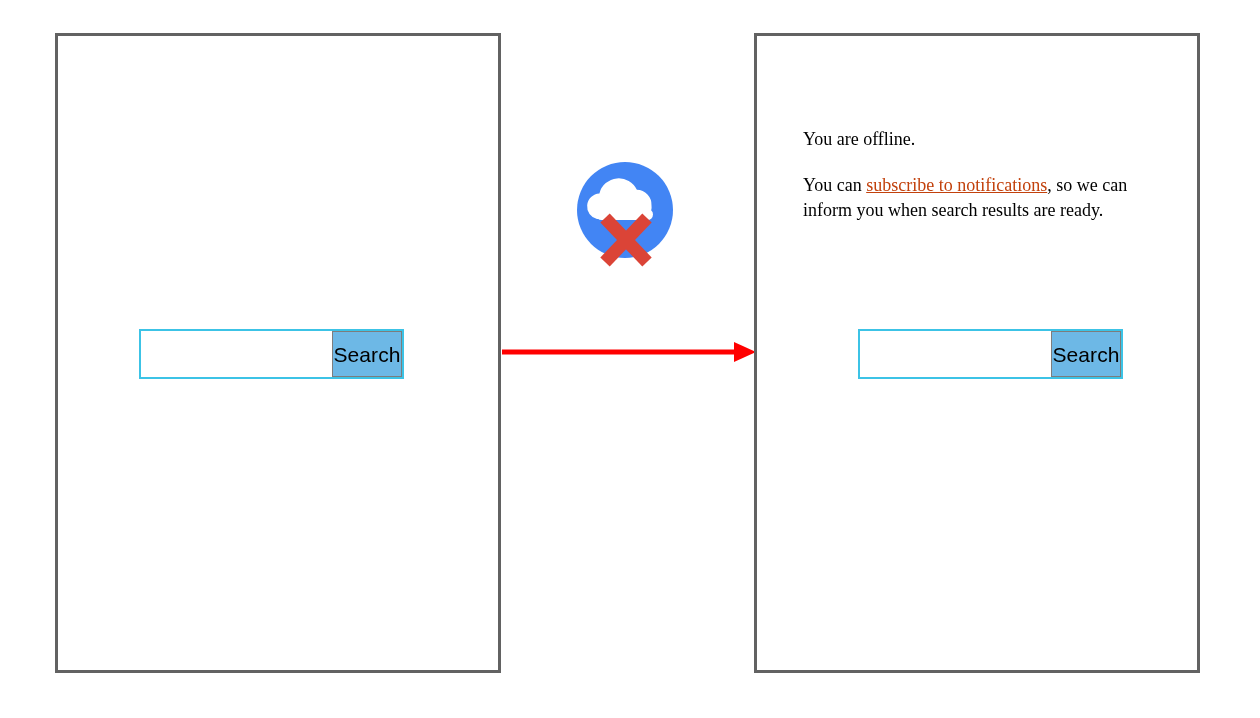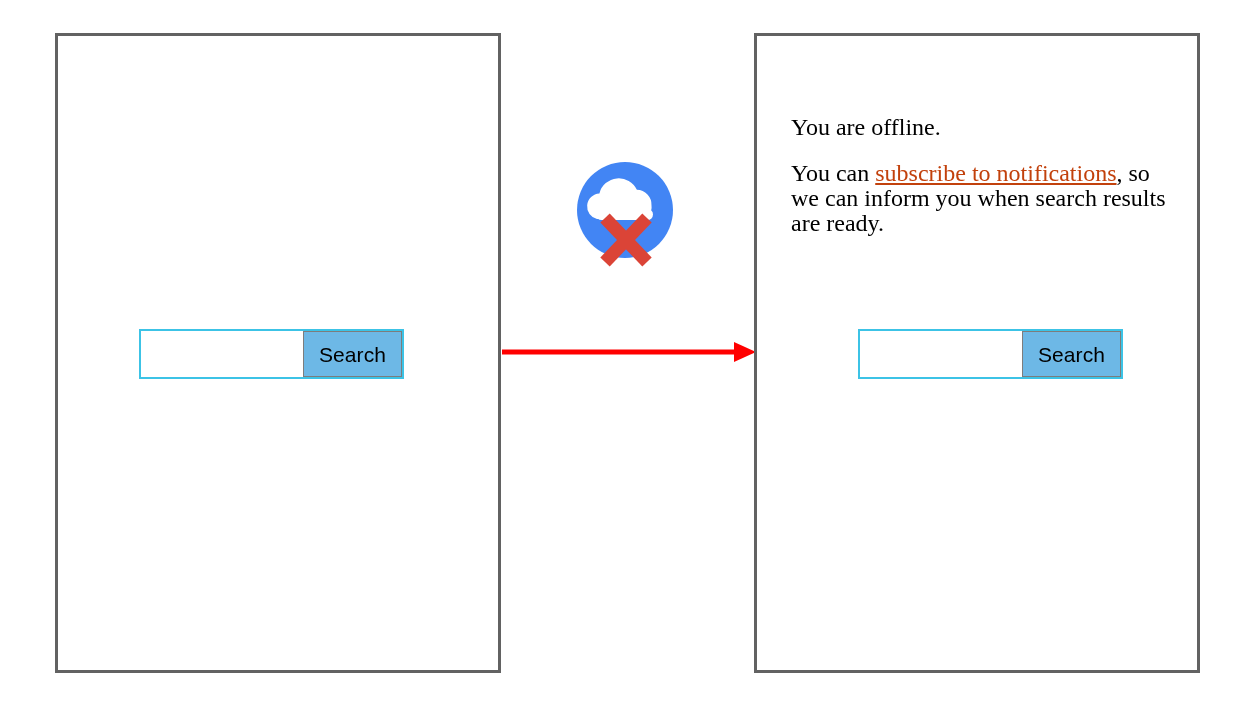--- a/index.html
+++ b/index.html
@@ -45,23 +45,23 @@
   }
 
   
   .message-block {
     position: absolute;
     left: 30px;
     top: 75px;
     width: 390px;
   }
   .message-line {
-    margin: 4px;
+    margin: 16px;
     font-family: "Liberation Serif", serif;
-    font-size: 24px;
+    font-size: 18px;
     line-height: 25px;
     color: #000000;
   }
   .message-line + .message-line {
     margin-top: 21px;
   }
   .link {
     color: #c2410c;
     text-decoration: underline;
     cursor: pointer;
@@ -95,21 +95,21 @@
     padding: 0 8px;
     background: #ffffff;
     font-family: "Liberation Sans", sans-serif;
     font-size: 17px;
     color: #111111;
     min-width: 0;
   }
   .search-button {
     flex: 0 0 auto;
     box-sizing: border-box;
-    width: 99px;
+    width: 70px;
     margin: 0;
     padding: 0;
     border: 1px solid #7d7d7d;
     background: #6db8e6;
     color: #000000;
     font-family: "Liberation Sans", sans-serif;
     font-size: 21px;
     line-height: 1;
     letter-spacing: 0.1px;
     cursor: pointer;

